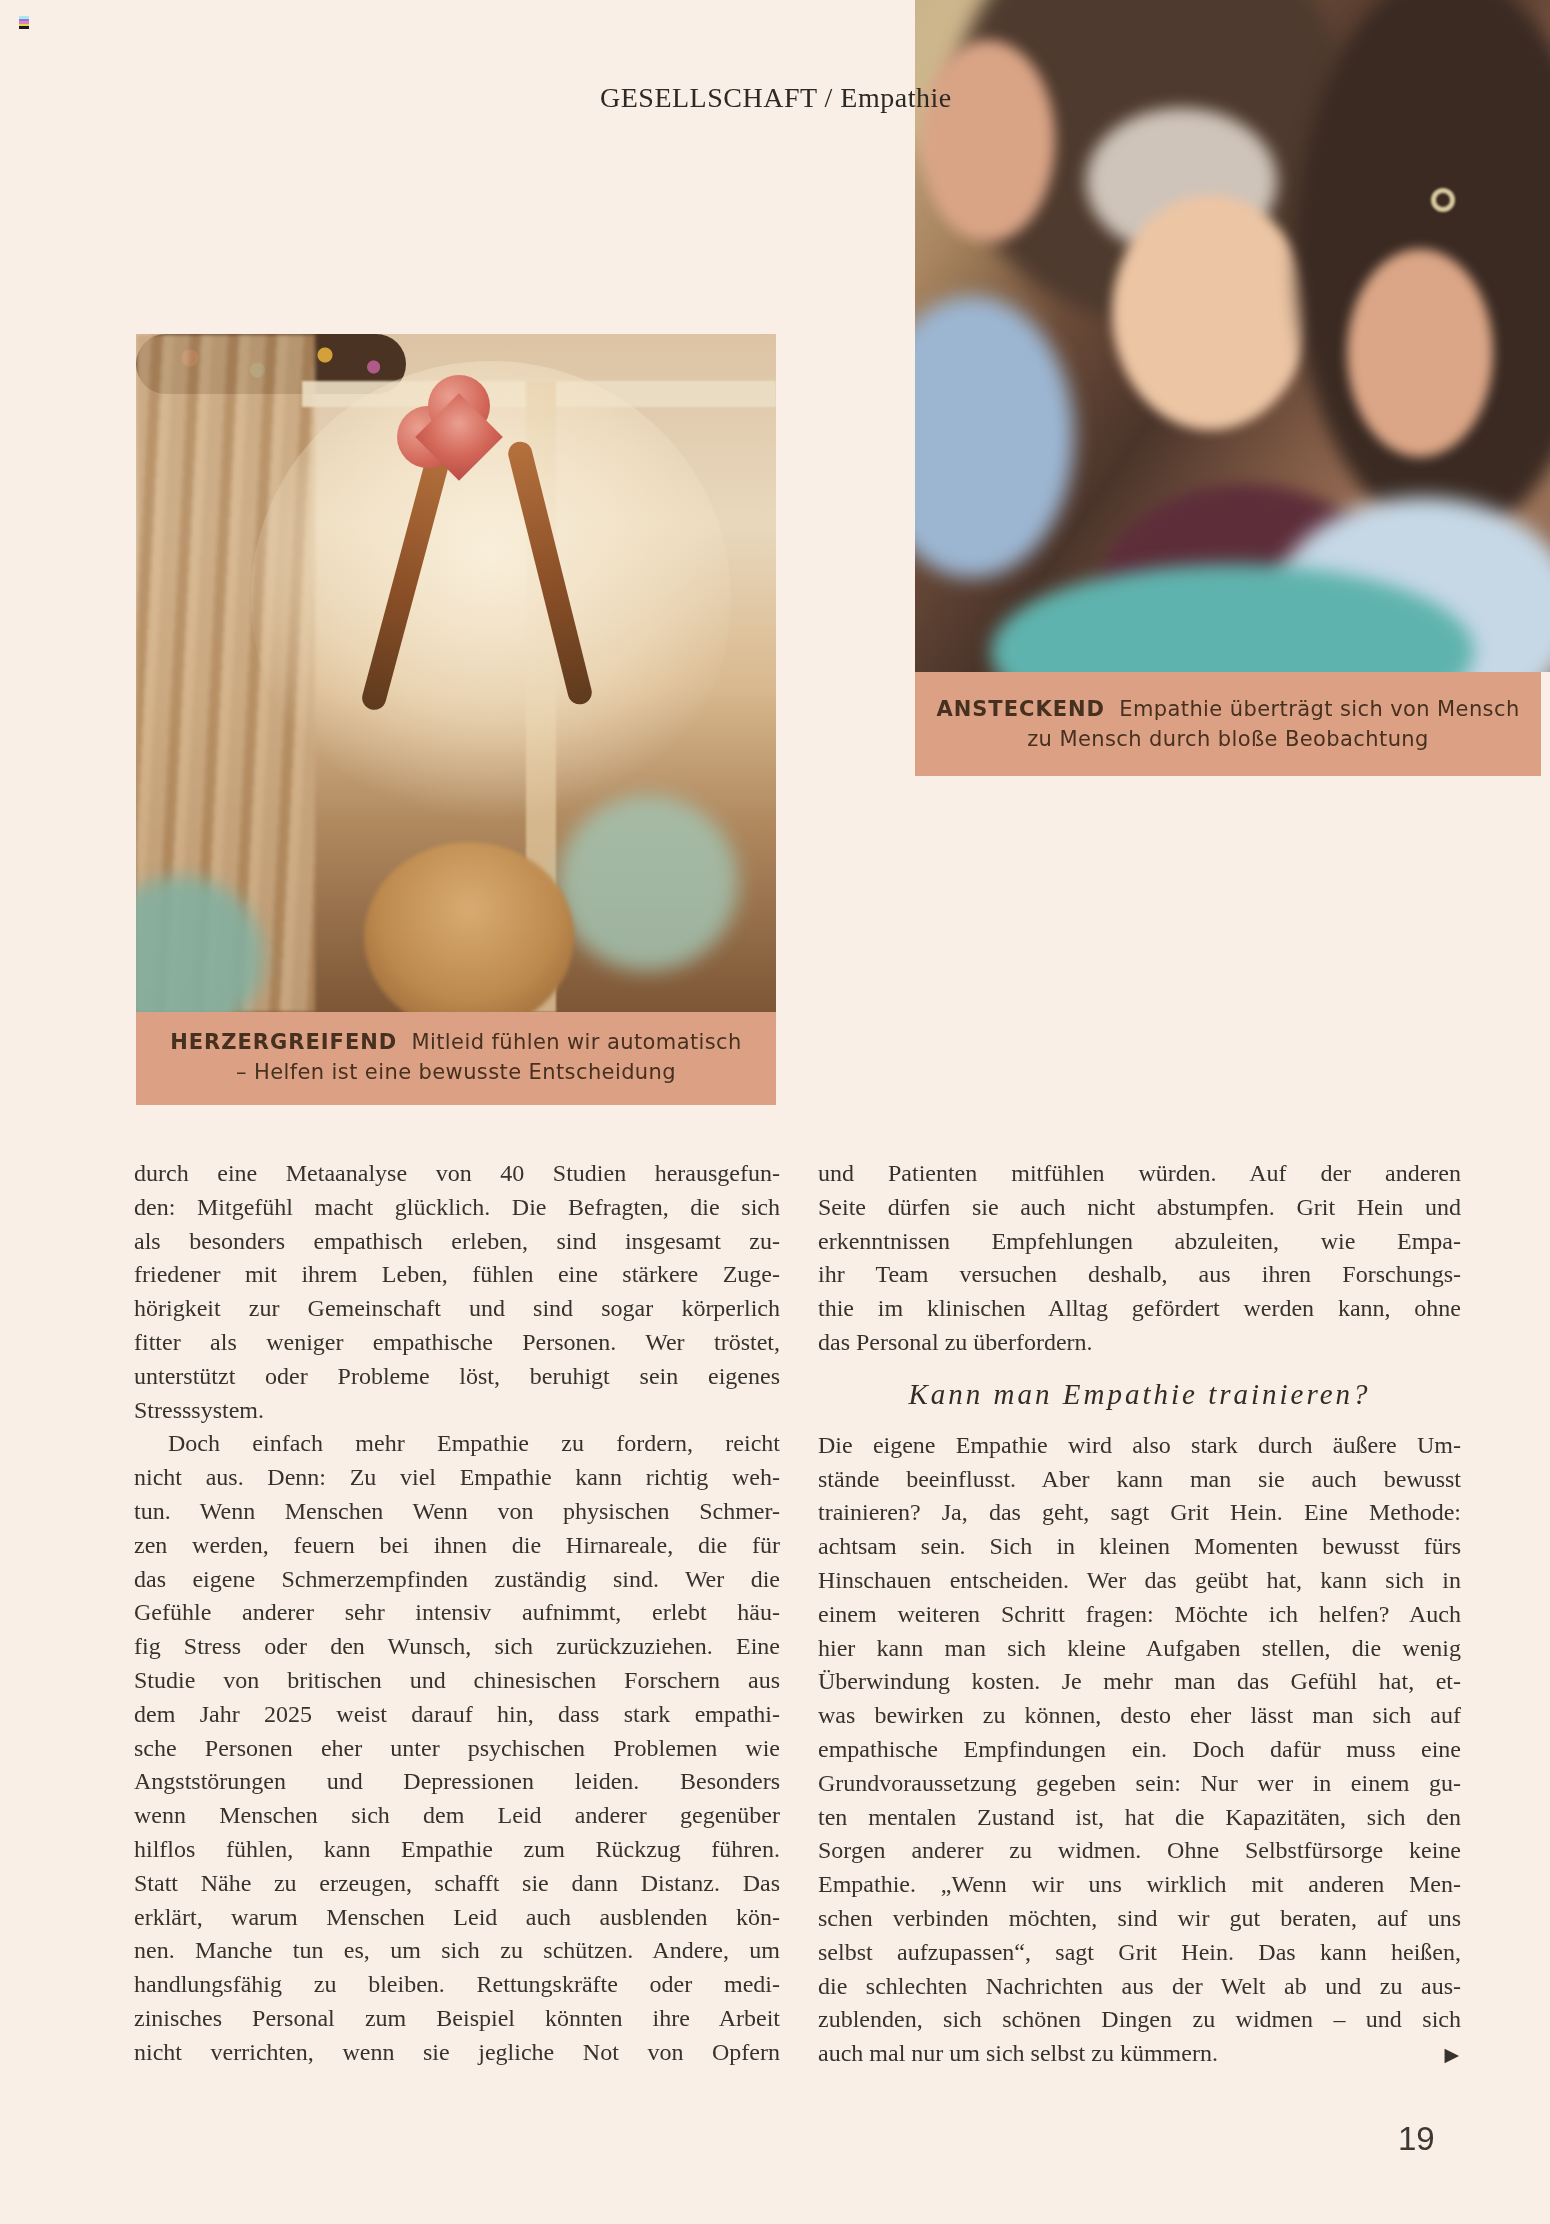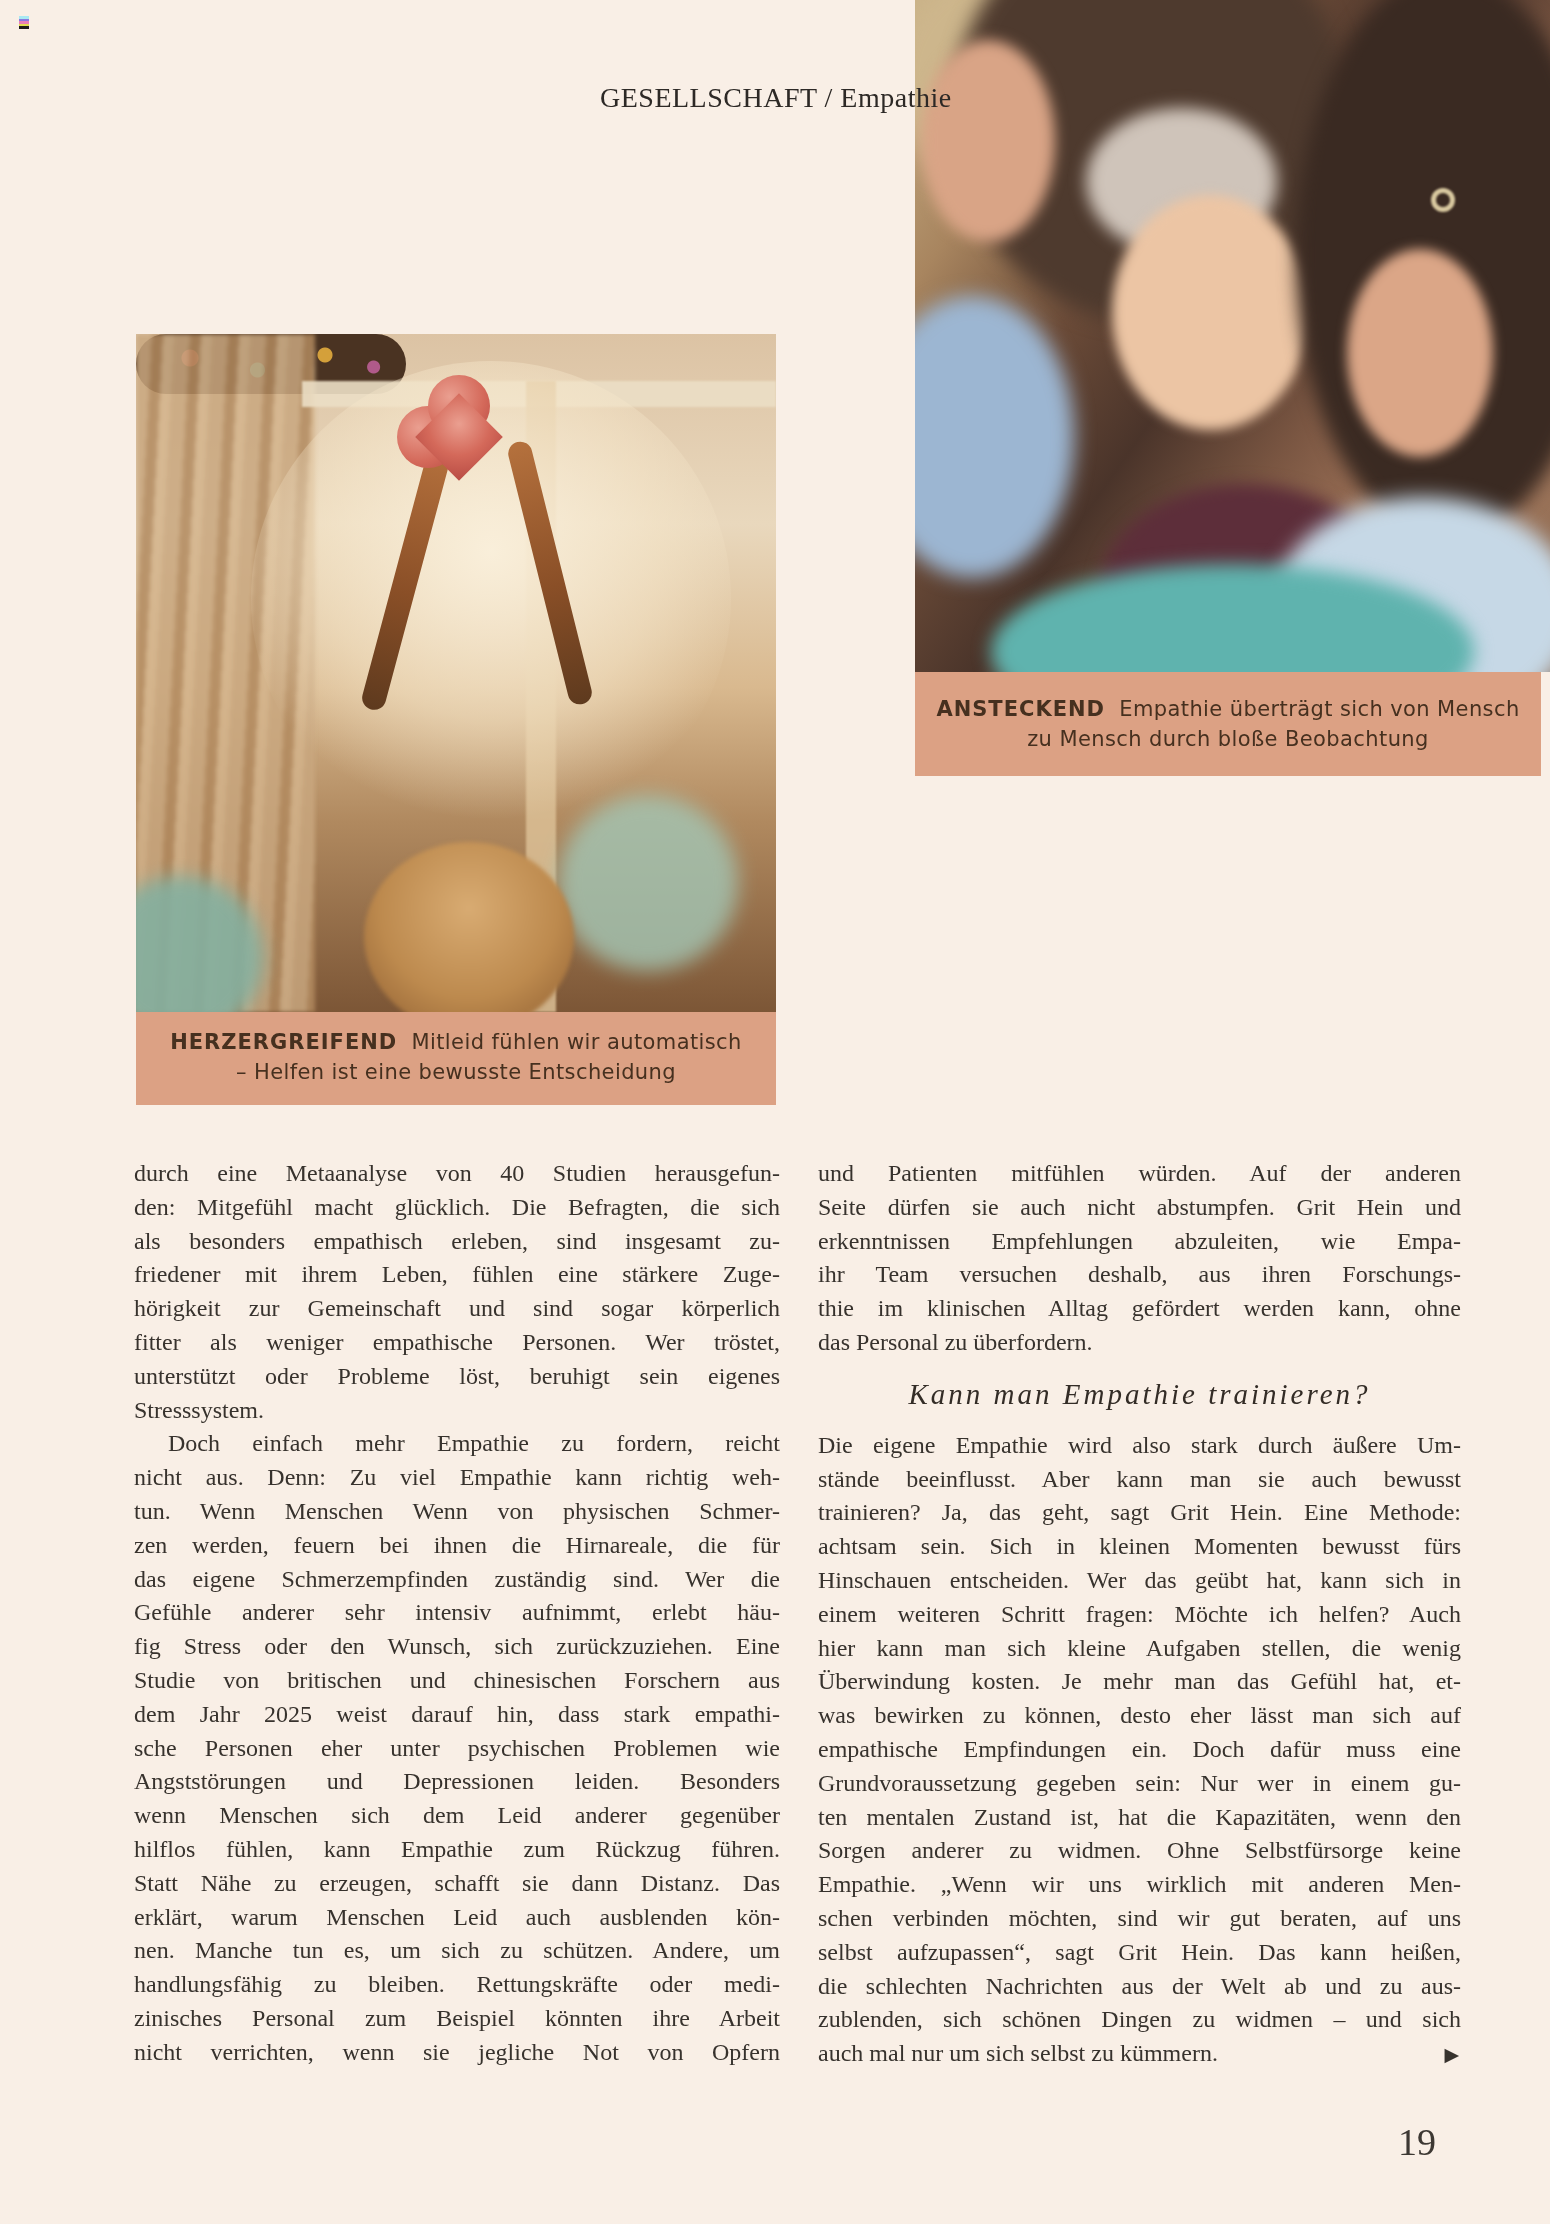--- a/index.html
+++ b/index.html
@@ -96,21 +96,21 @@
   .line.ind{text-indent:34px;}
   .endmark{position:absolute;right:2px;top:1px;font-size:19px;font-family:"DejaVu Sans",sans-serif;}
   #col-heading{
     font-style:italic;font-size:29px;letter-spacing:3px;text-align:center;
     margin:15px 0 16px 0;line-height:38px;color:#332c26;white-space:nowrap;
   }
 
   
   #page-number{
     position:absolute;left:1398px;top:2120px;
-    font-family:Liberation Serif, serif;font-size:38px;color:#3d3833;
+    font-family:Liberation Sans, sans-serif;font-size:33px;color:#3d3833;
   }
 </style>
 </head>
 <body>
 
 <div id="page">
 
   <div id="reg-mark">
       <span style="background: rgb(169, 233, 242);"></span>
       <span style="background: rgb(138, 122, 224);"></span>
@@ -209,21 +209,21 @@
         <div class="line">stände beeinflusst. Aber kann man sie auch bewusst</div>
         <div class="line">trainieren? Ja, das geht, sagt Grit Hein. Eine Methode:</div>
         <div class="line">achtsam sein. Sich in kleinen Momenten bewusst fürs</div>
         <div class="line">Hinschauen entscheiden. Wer das geübt hat, kann sich in</div>
         <div class="line">einem weiteren Schritt fragen: Möchte ich helfen? Auch</div>
         <div class="line">hier kann man sich kleine Aufgaben stellen, die wenig</div>
         <div class="line">Überwindung kosten. Je mehr man das Gefühl hat, et-</div>
         <div class="line">was bewirken zu können, desto eher lässt man sich auf</div>
         <div class="line">empathische Empfindungen ein. Doch dafür muss eine</div>
         <div class="line">Grundvoraussetzung gegeben sein: Nur wer in einem gu-</div>
-        <div class="line">ten mentalen Zustand ist, hat die Kapazitäten, wenn den</div>
+        <div class="line">ten mentalen Zustand ist, hat die Kapazitäten, sich den</div>
         <div class="line">Sorgen anderer zu widmen. Ohne Selbstfürsorge keine</div>
         <div class="line">Empathie. „Wenn wir uns wirklich mit anderen Men-</div>
         <div class="line">schen verbinden möchten, sind wir gut beraten, auf uns</div>
         <div class="line">selbst aufzupassen“, sagt Grit Hein. Das kann heißen,</div>
         <div class="line">die schlechten Nachrichten aus der Welt ab und zu aus-</div>
         <div class="line">zublenden, sich schönen Dingen zu widmen – und sich</div>
         <div class="line nj">auch mal nur um sich selbst zu kümmern.<span class="endmark">▶</span></div>
       </div>
   </div>
 

